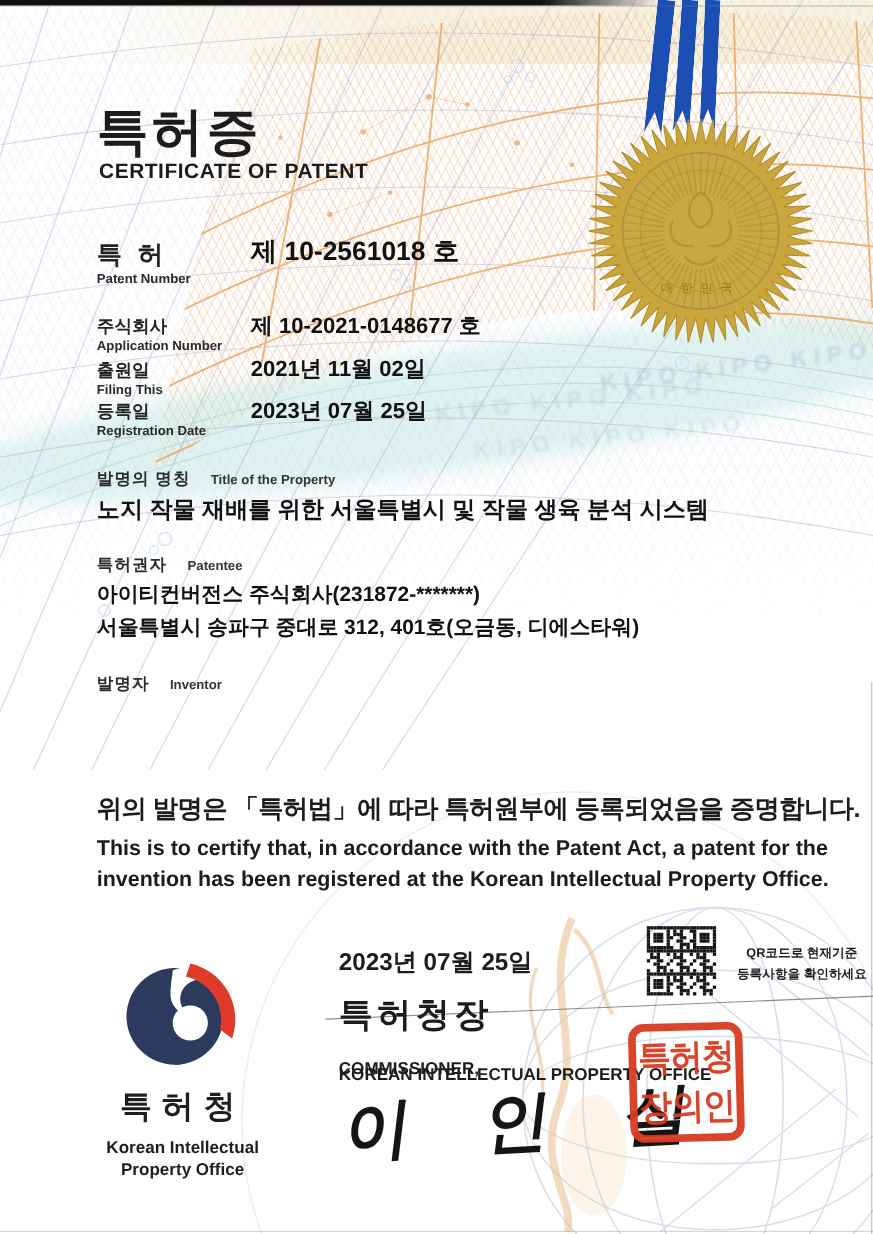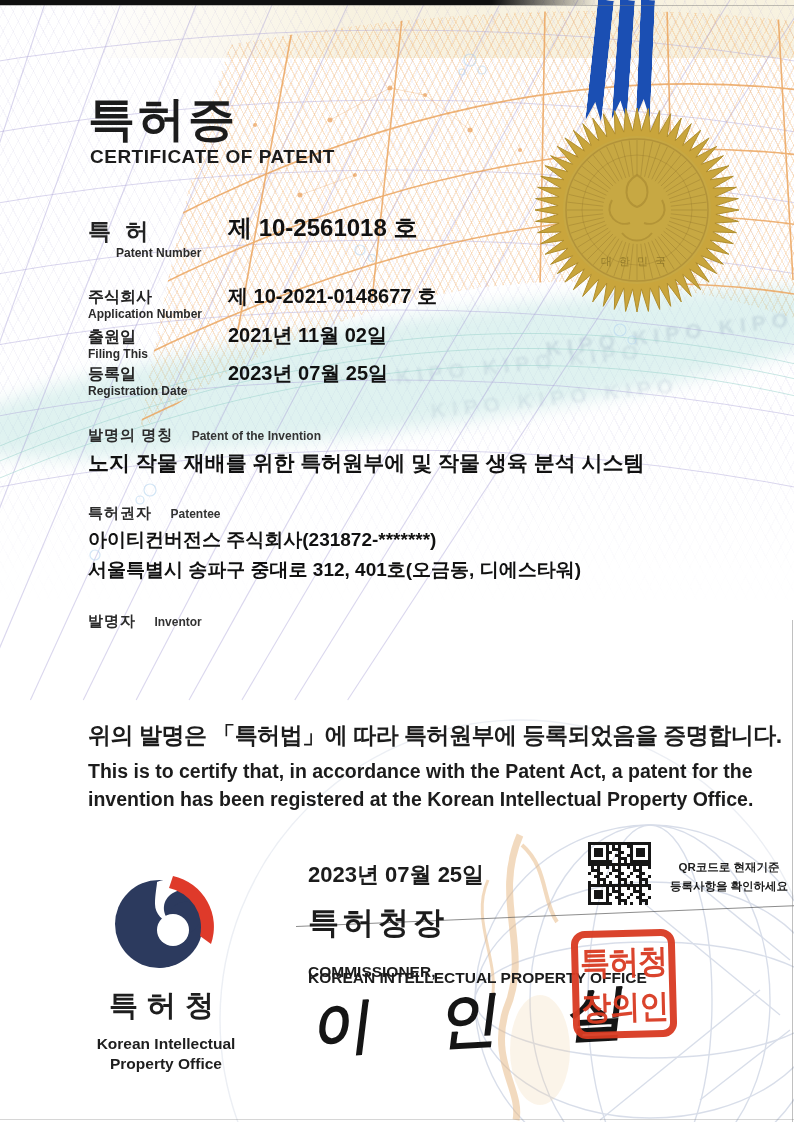--- a/index.html
+++ b/index.html
@@ -250,39 +250,39 @@
     <path d="M 130,95 C 138,110 125,122 112,118"></path>
     <path d="M 90,128 C 98,138 112,138 120,128"></path>
   </g>
   <text x="105" y="160" text-anchor="middle" font-size="11" fill="#8a7326" letter-spacing="7" opacity=".85">대한민국</text>
 </svg>
 
 <div class="abs" id="title-ko">특허증</div>
 <div class="abs" id="title-en">CERTIFICATE OF PATENT</div>
 
 <div class="abs f-label ko-label" style="top:216px;font-size:23px;letter-spacing:4px;">특 허</div>
-<div class="abs f-en en-label" style="top:246px;margin-left:28px;">Patent Number</div>
+<div class="abs f-en en-label" style="top:246px;">Patent Number</div>
 <div class="abs f-value value" style="top:212px;font-size:24px;">제 10-2561018 호</div>
 
 <div class="abs f-label ko-label" style="top:287px;font-size:16px;">주식회사</div>
 <div class="abs f-en en-label" style="top:307px;">Application Number</div>
 <div class="abs f-value value" style="top:283px;font-size:20px;">제 10-2021-0148677 호</div>
 
 <div class="abs f-label ko-label" style="top:327px;font-size:16px;">출원일</div>
 <div class="abs f-en en-label" style="top:347px;">Filing This</div>
 <div class="abs f-value value" style="top:322px;font-size:20px;">2021년 11월 02일</div>
 
 <div class="abs f-label ko-label" style="top:364px;font-size:16px;">등록일</div>
 <div class="abs f-en en-label" style="top:384px;">Registration Date</div>
 <div class="abs f-value value" style="top:360px;font-size:20px;">2023년 07월 25일</div>
 
 <div class="abs" id="sec-invention" style="left:88px;top:426px;">
   <span class="sec-head">발명의 명칭</span>
-  <span class="sec-head-en">Patent of the Invention</span>
-  <div class="value" style="font-size:21px;margin-top:4px;">노지 작물 재배를 위한 특허원부에 및 작물 생육 분석 시스템</div>
+  <span class="sec-head-en">Title of the Property</span>
+  <div class="value" style="font-size:21px;margin-top:4px;">노지 작물 재배를 위한 서울특별시 및 작물 생육 분석 시스템</div>
 </div>
 
 <div class="abs" id="sec-patentee" style="left:88px;top:504px;">
   <span class="sec-head">특허권자</span>
   <span class="sec-head-en">Patentee</span>
   <div class="value" style="font-size:19px;margin-top:4px;">아이티컨버전스 주식회사(231872-*******)</div>
   <div class="value" style="font-size:19px;margin-top:4px;">서울특별시 송파구 중대로 312, 401호(오금동, 디에스타워)</div>
 </div>
 
 <div class="abs" id="sec-inventor" style="left:88px;top:612px;">

